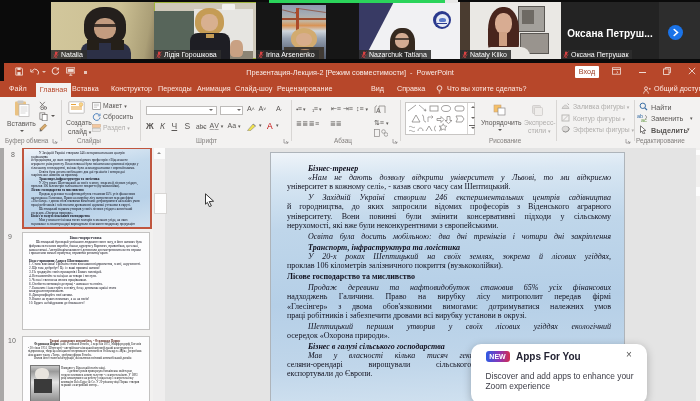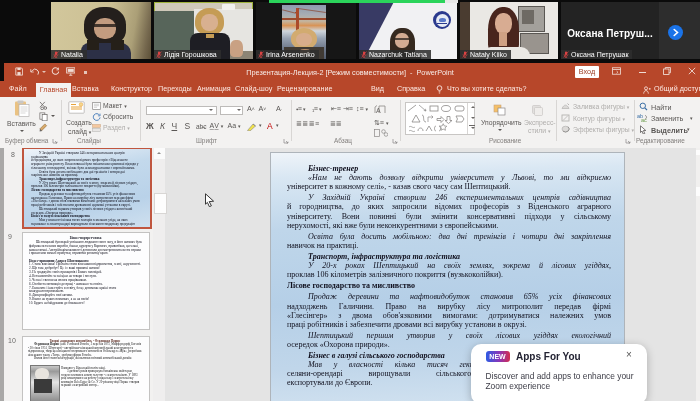--- a/index.html
+++ b/index.html
@@ -1,21 +1,21 @@
 <!DOCTYPE html>
 <html><head>
 <meta charset="utf-8">
 <style>
   html,body{margin:0;padding:0;}
   body{width:700px;height:401px;overflow:hidden;position:relative;background:#000;
        font-family:"Liberation Sans",sans-serif;}
   .abs{position:absolute;}
   
   #strip{left:0;top:0;width:700px;height:63px;background:#0b0b0b;overflow:hidden;}
-  .tile{position:absolute;top:2px;height:56.5px;overflow:hidden;background:#222;}
+  .tile{position:absolute;top:2px;height:56.5px;overflow:hidden;background:#222;padding-left:18px;}
   .vlabel{position:absolute;left:0;bottom:0;height:9px;background:rgba(45,45,45,.88);
           color:#fff;font-size:7px;line-height:9px;padding:0 4px 0 2px;white-space:nowrap;
           display:flex;align-items:center;gap:2px;}
   .mic{width:6px;height:7px;flex:0 0 auto;}
   #greenbar{left:269px;top:0;width:176px;height:2.5px;background:#2bd45b;}
   #greennub{left:445px;top:0;width:13px;height:2.5px;background:#e8e8e8;}
   
   #titlebar{left:0;top:62.5px;width:700px;height:18.5px;background:#b7472a;}
   #tabrow{left:0;top:81px;width:700px;height:16px;background:#b7472a;}
   #wtitle{left:0;top:5px;width:700px;text-align:center;color:#f7ebe7;font-size:7.3px;}
@@ -467,21 +467,20 @@
   <div id="slide">
     <div id="stext">
       <div class="ln ind" style="font-weight:bold;">Бізнес-тренер</div>
       <div class="jl ind">«Нам не дають дозволу відкрити університет у Львові, то ми відкриємо</div>
       <div class="ln">університет в кожному селі», - казав свого часу сам Шептицький.</div>
       <div class="jl ind sp">У Західній Україні створили 246 експериментальних центрів садівництва</div>
       <div class="jl">й городництва, до яких запросили відомих професорів з Віденського аграрного</div>
       <div class="jl">університету. Вони повинні були змінити консервативні підходи у сільському</div>
       <div class="ln">нерухомості, які вже були неконкурентними з європейськими.</div>
       <div class="jl ind sp">Освіта була досить мобільною: два дні тренінгів і чотири дні закріплення</div>
-      <div class="ln">навичок на практиці.</div>
       <div class="ln ind sp" style="font-weight:bold;">Транспорт, інфраструктура та логістика</div>
       <div class="jl ind">У 20-х роках Шептицький на своїх землях, зокрема й лісових угіддях,</div>
       <div class="ln">проклав 106 кілометрів залізничного покриття (вузькоколійки).</div>
       <div class="ln sp" style="font-weight:bold;margin-top:2.2px;">Лісове господарство та мисливство</div>
       <div class="jl ind sp">Продаж деревини та нафтовидобуток становив 65% усіх фінансових</div>
       <div class="jl">надходжень Галичини. Право на вирубку лісу митрополит передав фірмі</div>
       <div class="jl">«Глесінгер» з двома обов'язковими вимогами: дотримуватися належних умов</div>
       <div class="ln">праці робітників і забезпечити дровами всі вирубку установи в окрузі.</div>
       <div class="jl ind" style="margin-top:2.2px;">Шептицький першим утворив у своїх лісових угіддях екологічний</div>
       <div class="ln">осередок «Охорона природи».</div>

